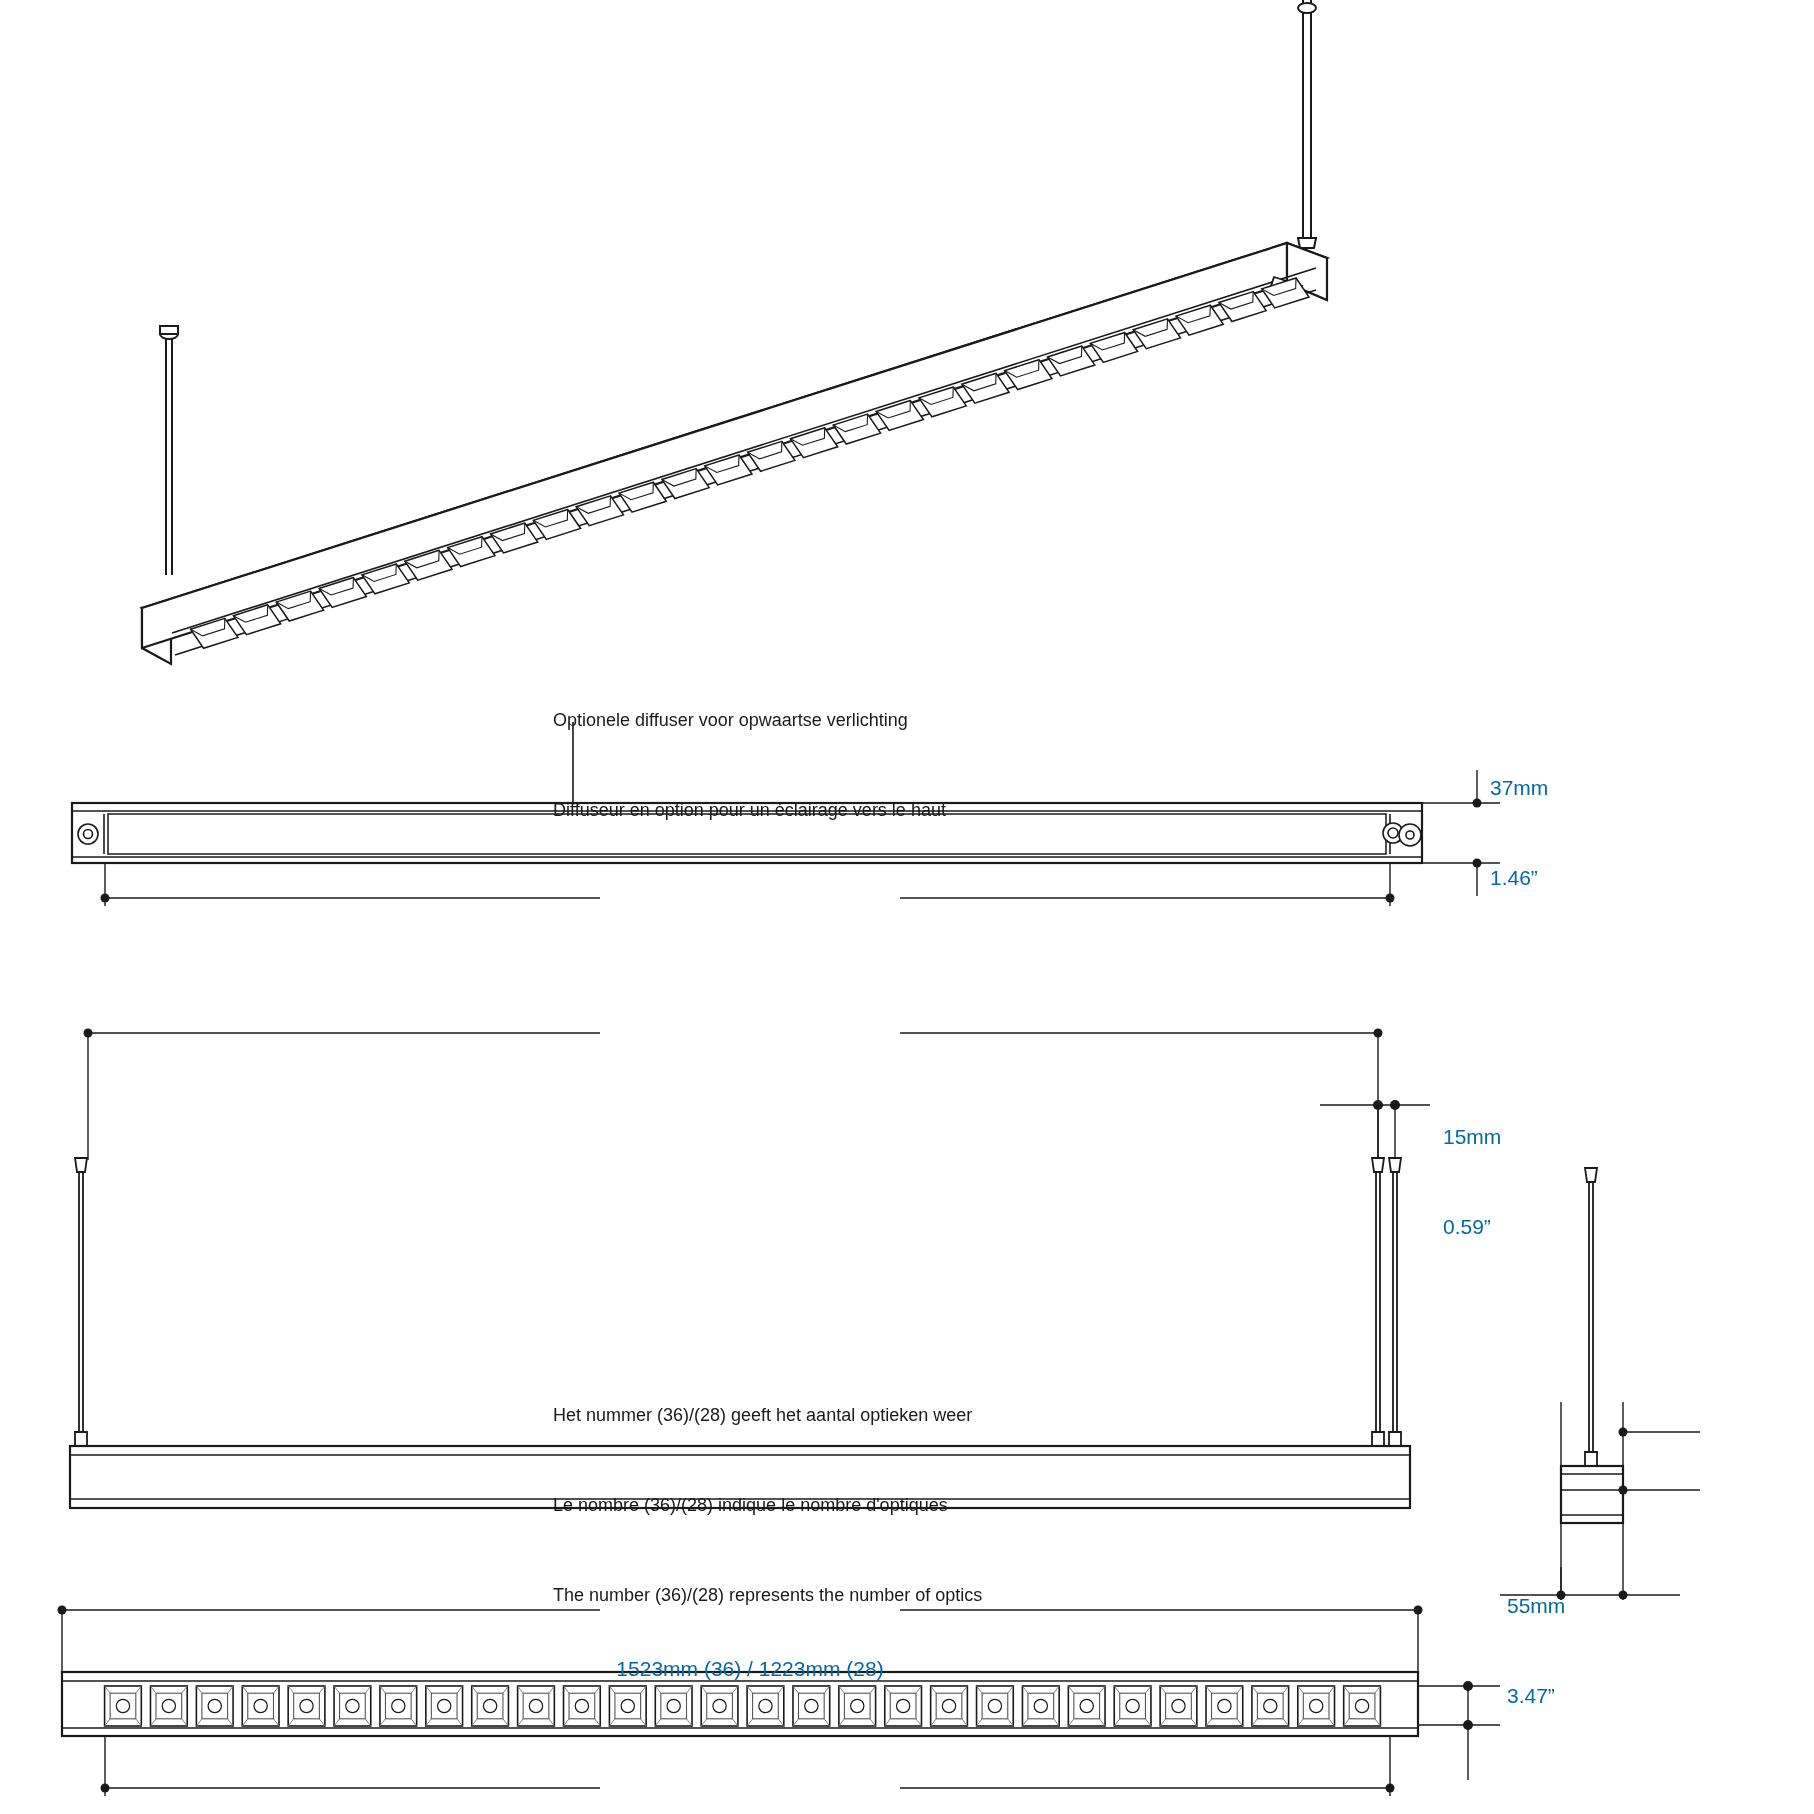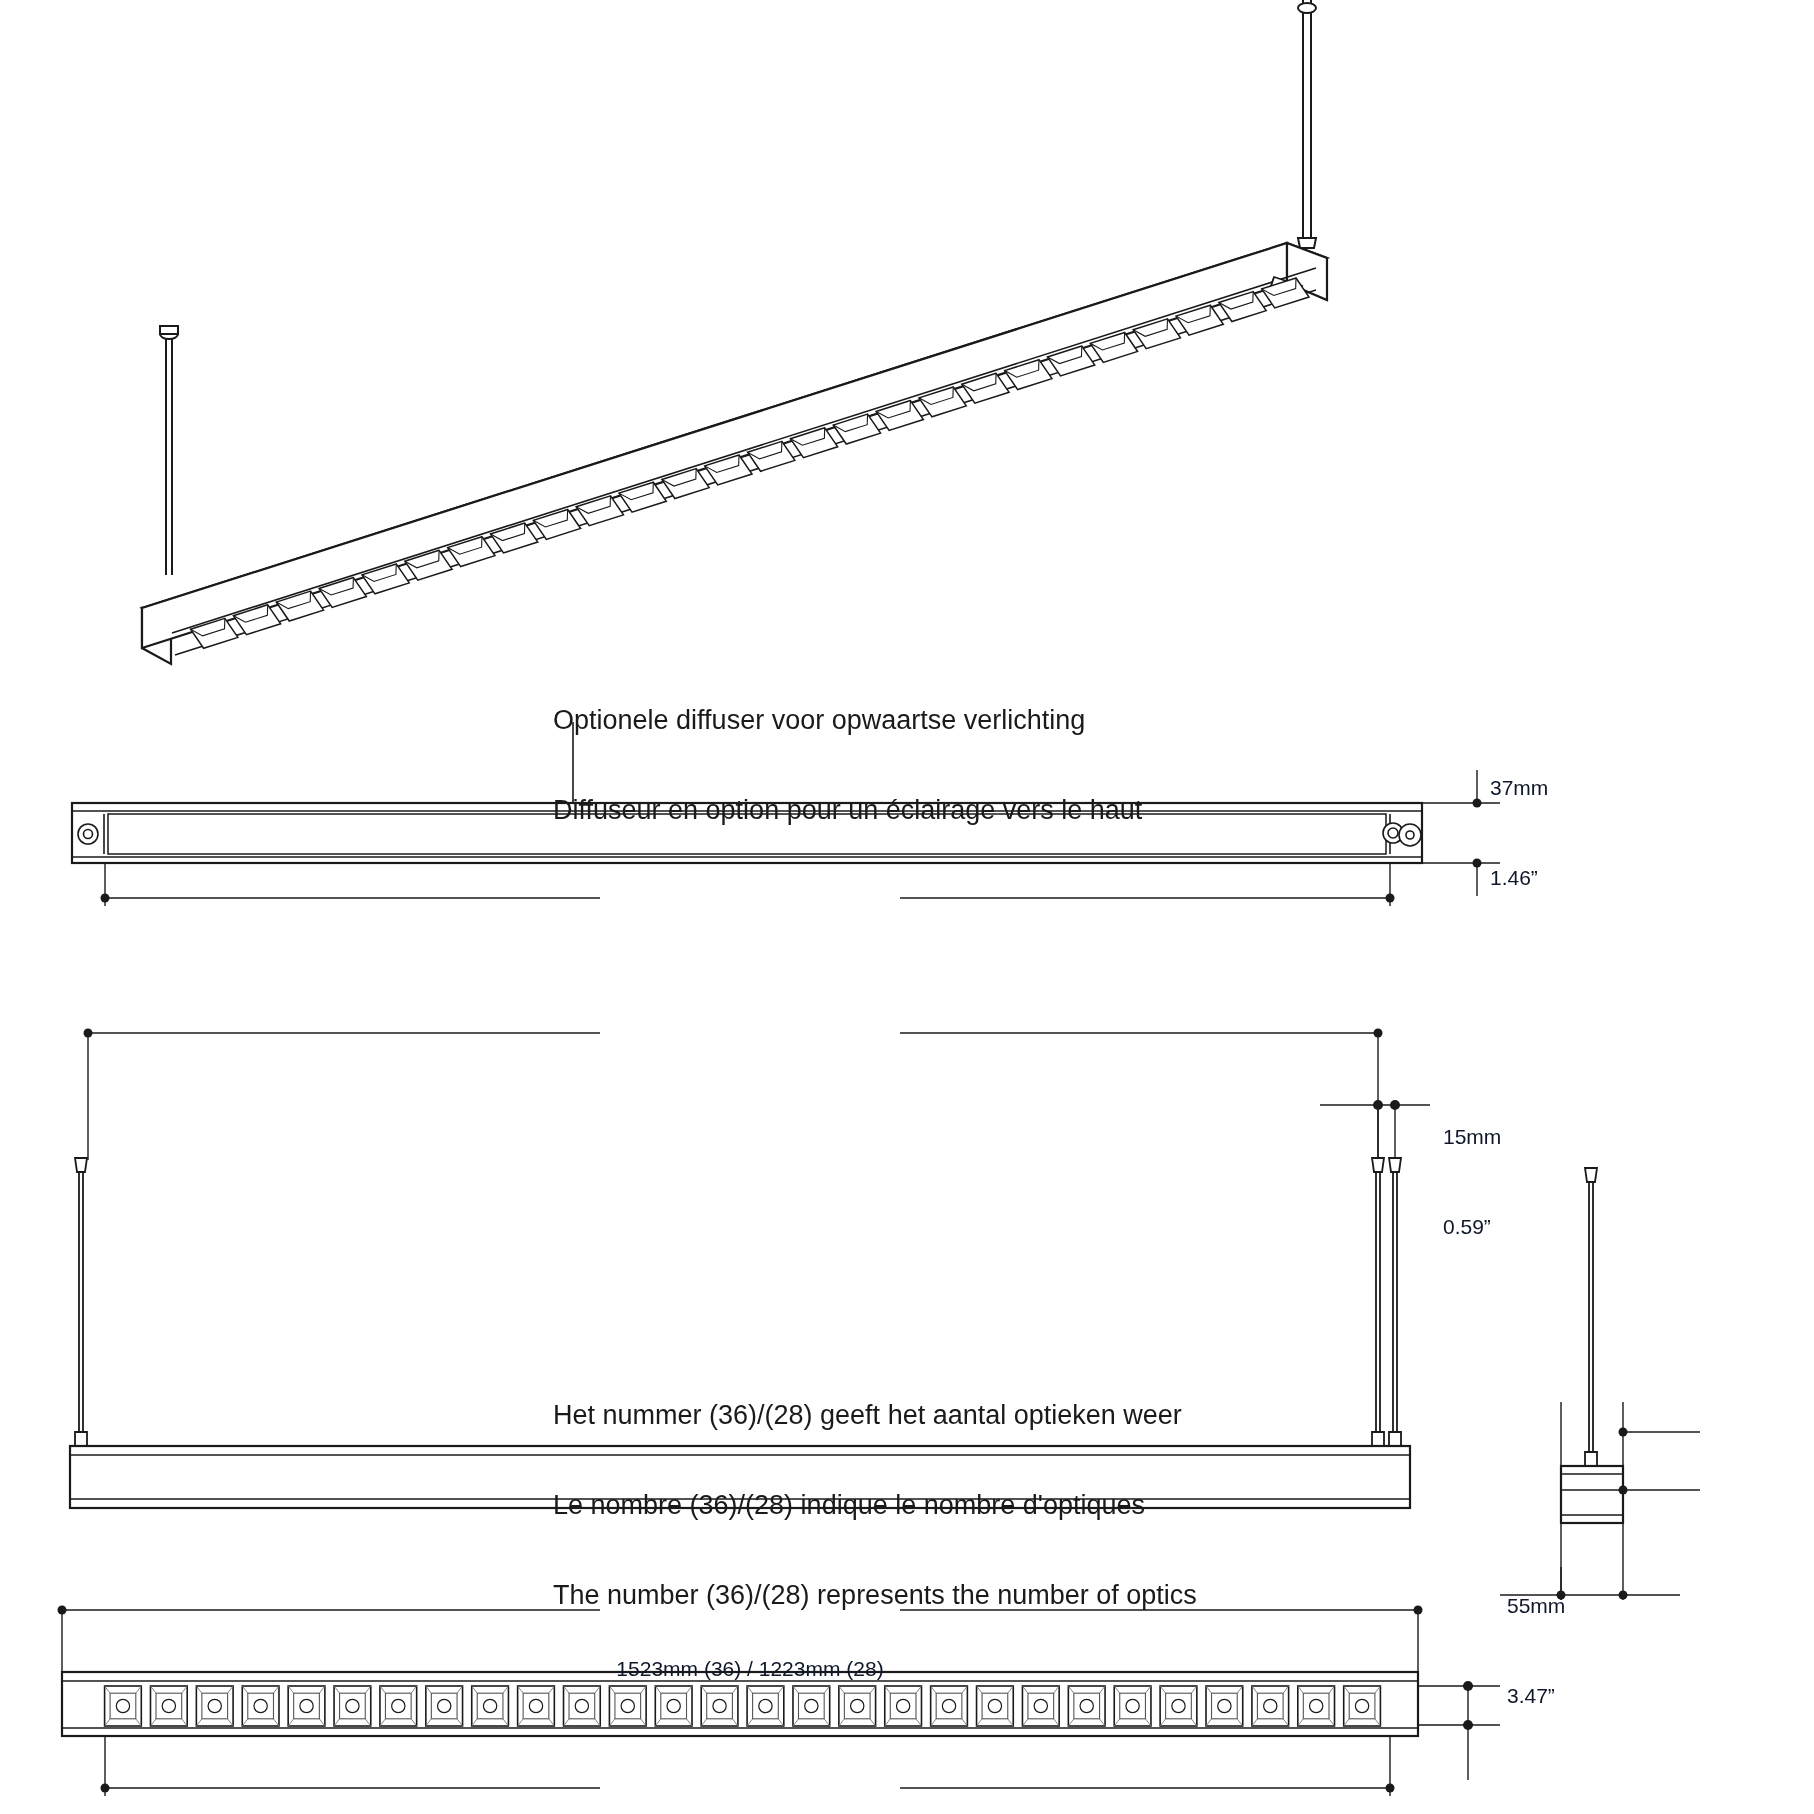--- a/index.html
+++ b/index.html
@@ -17,31 +17,31 @@
   }
   #sheet {
     position: absolute;
     inset: 0;
     width: 1814px;
     height: 1814px;
   }
   .note {
     position: absolute;
     font-family: "Liberation Sans", sans-serif;
-    font-size: 27px;
+    font-size: 18px;
     line-height: 30px;
     color: #1a1a1a;
     white-space: pre;
   }
   .dim-label {
     position: absolute;
     font-family: "Liberation Sans", sans-serif;
     font-size: 21px;
     line-height: 30px;
-    color: #0f172a;
+    color: #0369a1;
     white-space: pre;
     text-align: center;
   }
   .dim-label.left {
     text-align: left;
   }
   svg { display: block; }
 </style>
 </head>
 <body>

